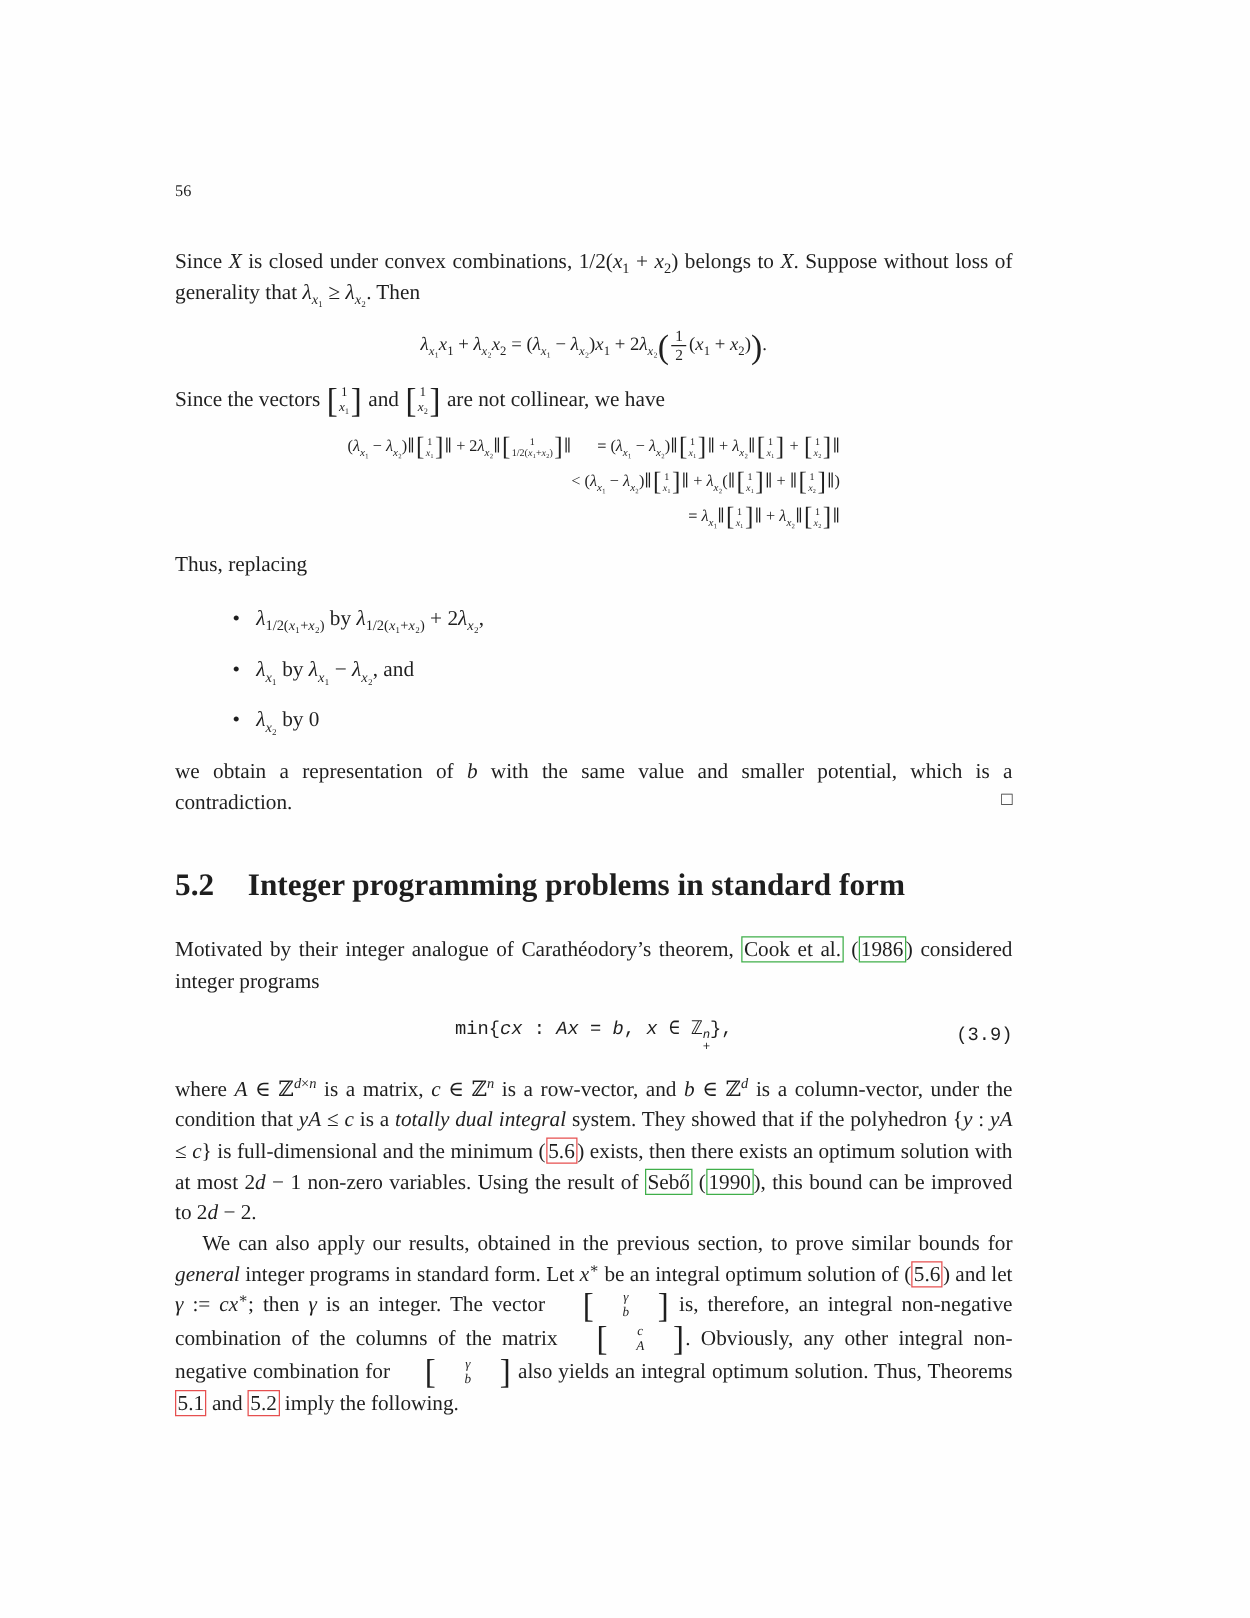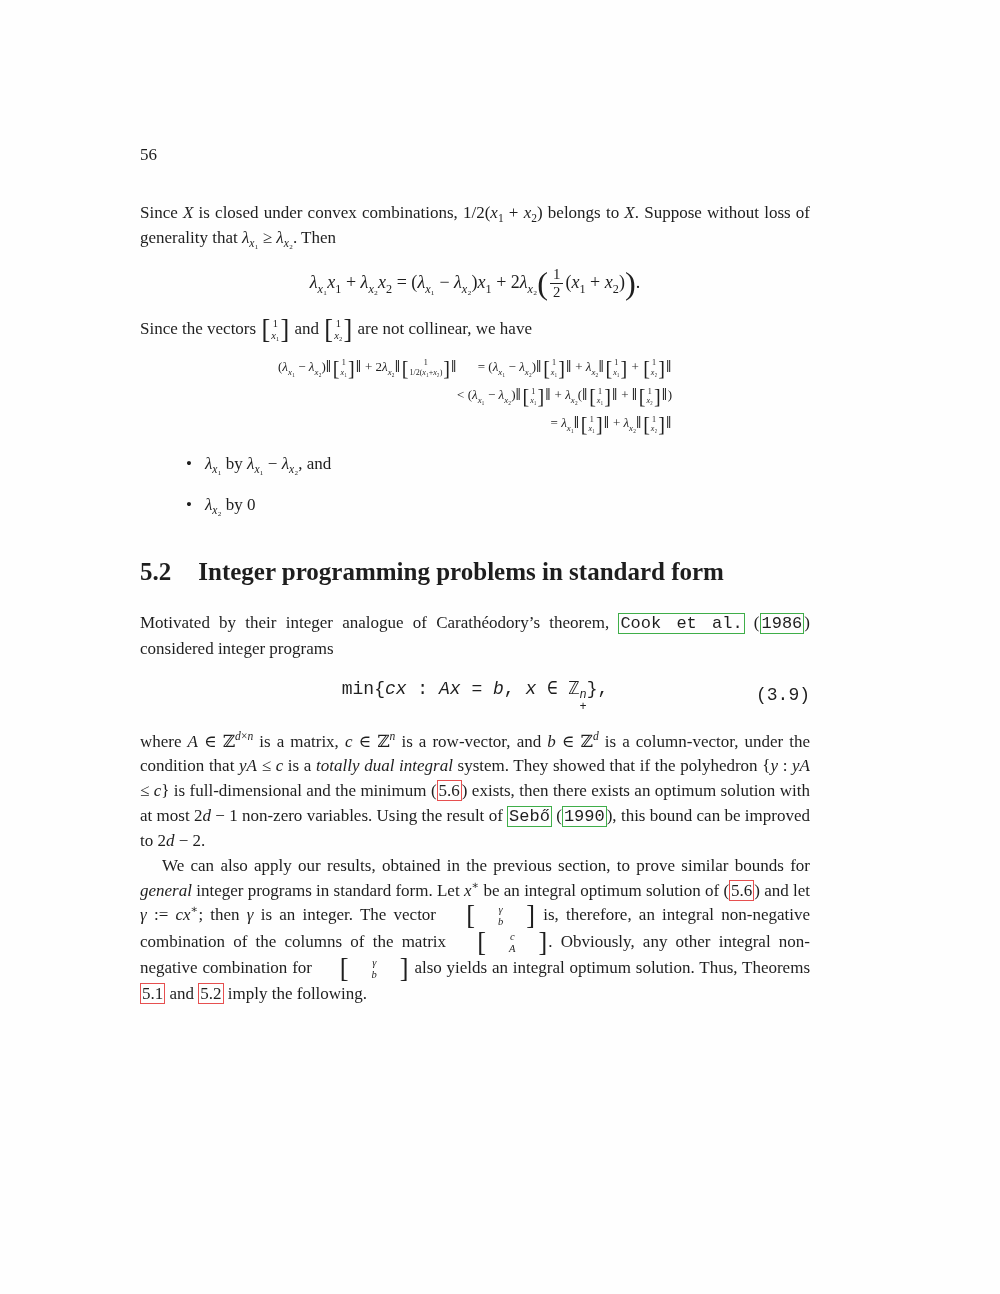--- a/index.html
+++ b/index.html
@@ -4,30 +4,30 @@
 <style>
   * { box-sizing: border-box; }
   html, body { margin: 0; padding: 0; }
   body {
     width: 1000px; height: 1294px;
     background: #fefefe; color: #1e1e1e;
     font-family: "Liberation Serif", "DejaVu Serif", serif;
     overflow: hidden;
   }
   .page { width: 100%; height: 100%; padding: 145px 190px 40px 140px; position: relative; }
-  .pageno { font-size: 17px; }
+  .pageno { font-size: 13px; }
   .para { font-size: 17px; line-height: 1.45; text-align: justify; margin: 0; }
   .mt-36 { margin-top: 36px; }
   .mt-16 { margin-top: 16px; }
   .mt-2  { margin-top: 2px; }
   .indent { text-indent: 22px; }
   i { font-style: italic; }
   sub, sup { font-size: 0.68em; line-height: 0; }
   
-  .eq { font-size: 18px; line-height: 1.3; text-align: center; margin: 16px 0; }
+  .eq { font-size: 15px; line-height: 1.3; text-align: center; margin: 16px 0; }
   .eq-wrap { position: relative; font-family: Liberation Mono, monospace; }
   .eq-tag { position: absolute; right: 0; top: 50%; transform: translateY(-50%); }
   .align {
     display: grid; grid-template-columns: max-content max-content;
     justify-content: center; row-gap: 8px;
     font-size: 13px; line-height: 1.3; margin: 14px 0 16px;
   }
   .align .lhs { text-align: right; }
   .align .rhs { text-align: right; white-space: nowrap; }
   
@@ -39,21 +39,21 @@
   .frac { display: inline-flex; flex-direction: column; align-items: center;
           vertical-align: middle; font-size: 0.82em; line-height: 1.15; margin: 0 2px; }
   .frac .fn { border-bottom: 1px solid currentColor; padding: 0 3px; }
   
   .big { font-size: 1.8em; line-height: 1; vertical-align: -0.2em; display: inline-block; }
   
   .supsub { display: inline-flex; flex-direction: column; align-items: flex-start;
             font-size: 0.66em; line-height: 1.05; vertical-align: -0.35em; }
   
   .link { padding: 0 1px; cursor: pointer; }
-  .link-cite { border: 1px solid var(--citation-box, #3fae49); font-family: Liberation Mono, monospace; }
+  .link-cite { border: 1px solid var(--citation-box, #3fae49); }
   .link-ref  { border: 1px solid var(--reference-box, #e64f4f); }
   .qed { float: right; font-size: 15px; }
   
   ul.bullets { list-style: none; margin: 18px 0 0 46px; padding: 0; }
   ul.bullets li { font-size: 17px; line-height: 1.45; margin-bottom: 16px; }
   ul.bullets li::before { content: "\2022"; margin-right: 13px; }
   
   h2.heading { font-size: 25px; font-weight: bold; margin: 40px 0 24px; line-height: 1.2; }
   h2.heading .sec-num { margin-right: 27px; }
 </style>
@@ -159,26 +159,29 @@
         </span><span>∥ + <i>λ</i><sub><i>x</i>₂</sub>∥</span><span class="vec">
           <span class="vbr">[</span>
           <span class="vcol">
             <span>1</span>
             <span><i>x</i>₂</span>
           </span>
           <span class="vbr">]</span>
         </span><span>∥</span></div>
   </div>
 
+  <p class="para mt-16"><span>Thus, replacing</span></p>
 
   <ul class="bullets">
+    <li><span><i>λ</i><sub>1/2(<i>x</i>₁+<i>x</i>₂)</sub> by <i>λ</i><sub>1/2(<i>x</i>₁+<i>x</i>₂)</sub> + 2<i>λ</i><sub><i>x</i>₂</sub>,</span></li>
     <li><span><i>λ</i><sub><i>x</i>₁</sub> by <i>λ</i><sub><i>x</i>₁</sub> − <i>λ</i><sub><i>x</i>₂</sub>, and</span></li>
     <li><span><i>λ</i><sub><i>x</i>₂</sub> by 0</span></li>
   </ul>
 
+  <p class="para mt-2"><span>we obtain a representation of <i>b</i> with the same value and smaller potential, which is a contradiction.</span><span class="qed">□</span></p>
 
   <h2 class="heading">
     <span class="sec-num">5.2</span><span>Integer programming problems in standard form</span>
   </h2>
 
   <p class="para"><span>Motivated by their integer analogue of Carathéodory’s theorem, </span><span class="link link-cite">Cook et al.</span><span> (</span><span class="link link-cite">1986</span><span>) considered integer programs</span></p>
 
   <div class="eq eq-wrap">
     <span class="eq-body"><span>min{<i>cx</i> : <i>Ax</i> = <i>b</i>, <i>x</i> ∈ ℤ</span><span class="supsub">
           <span><i>n</i></span>

